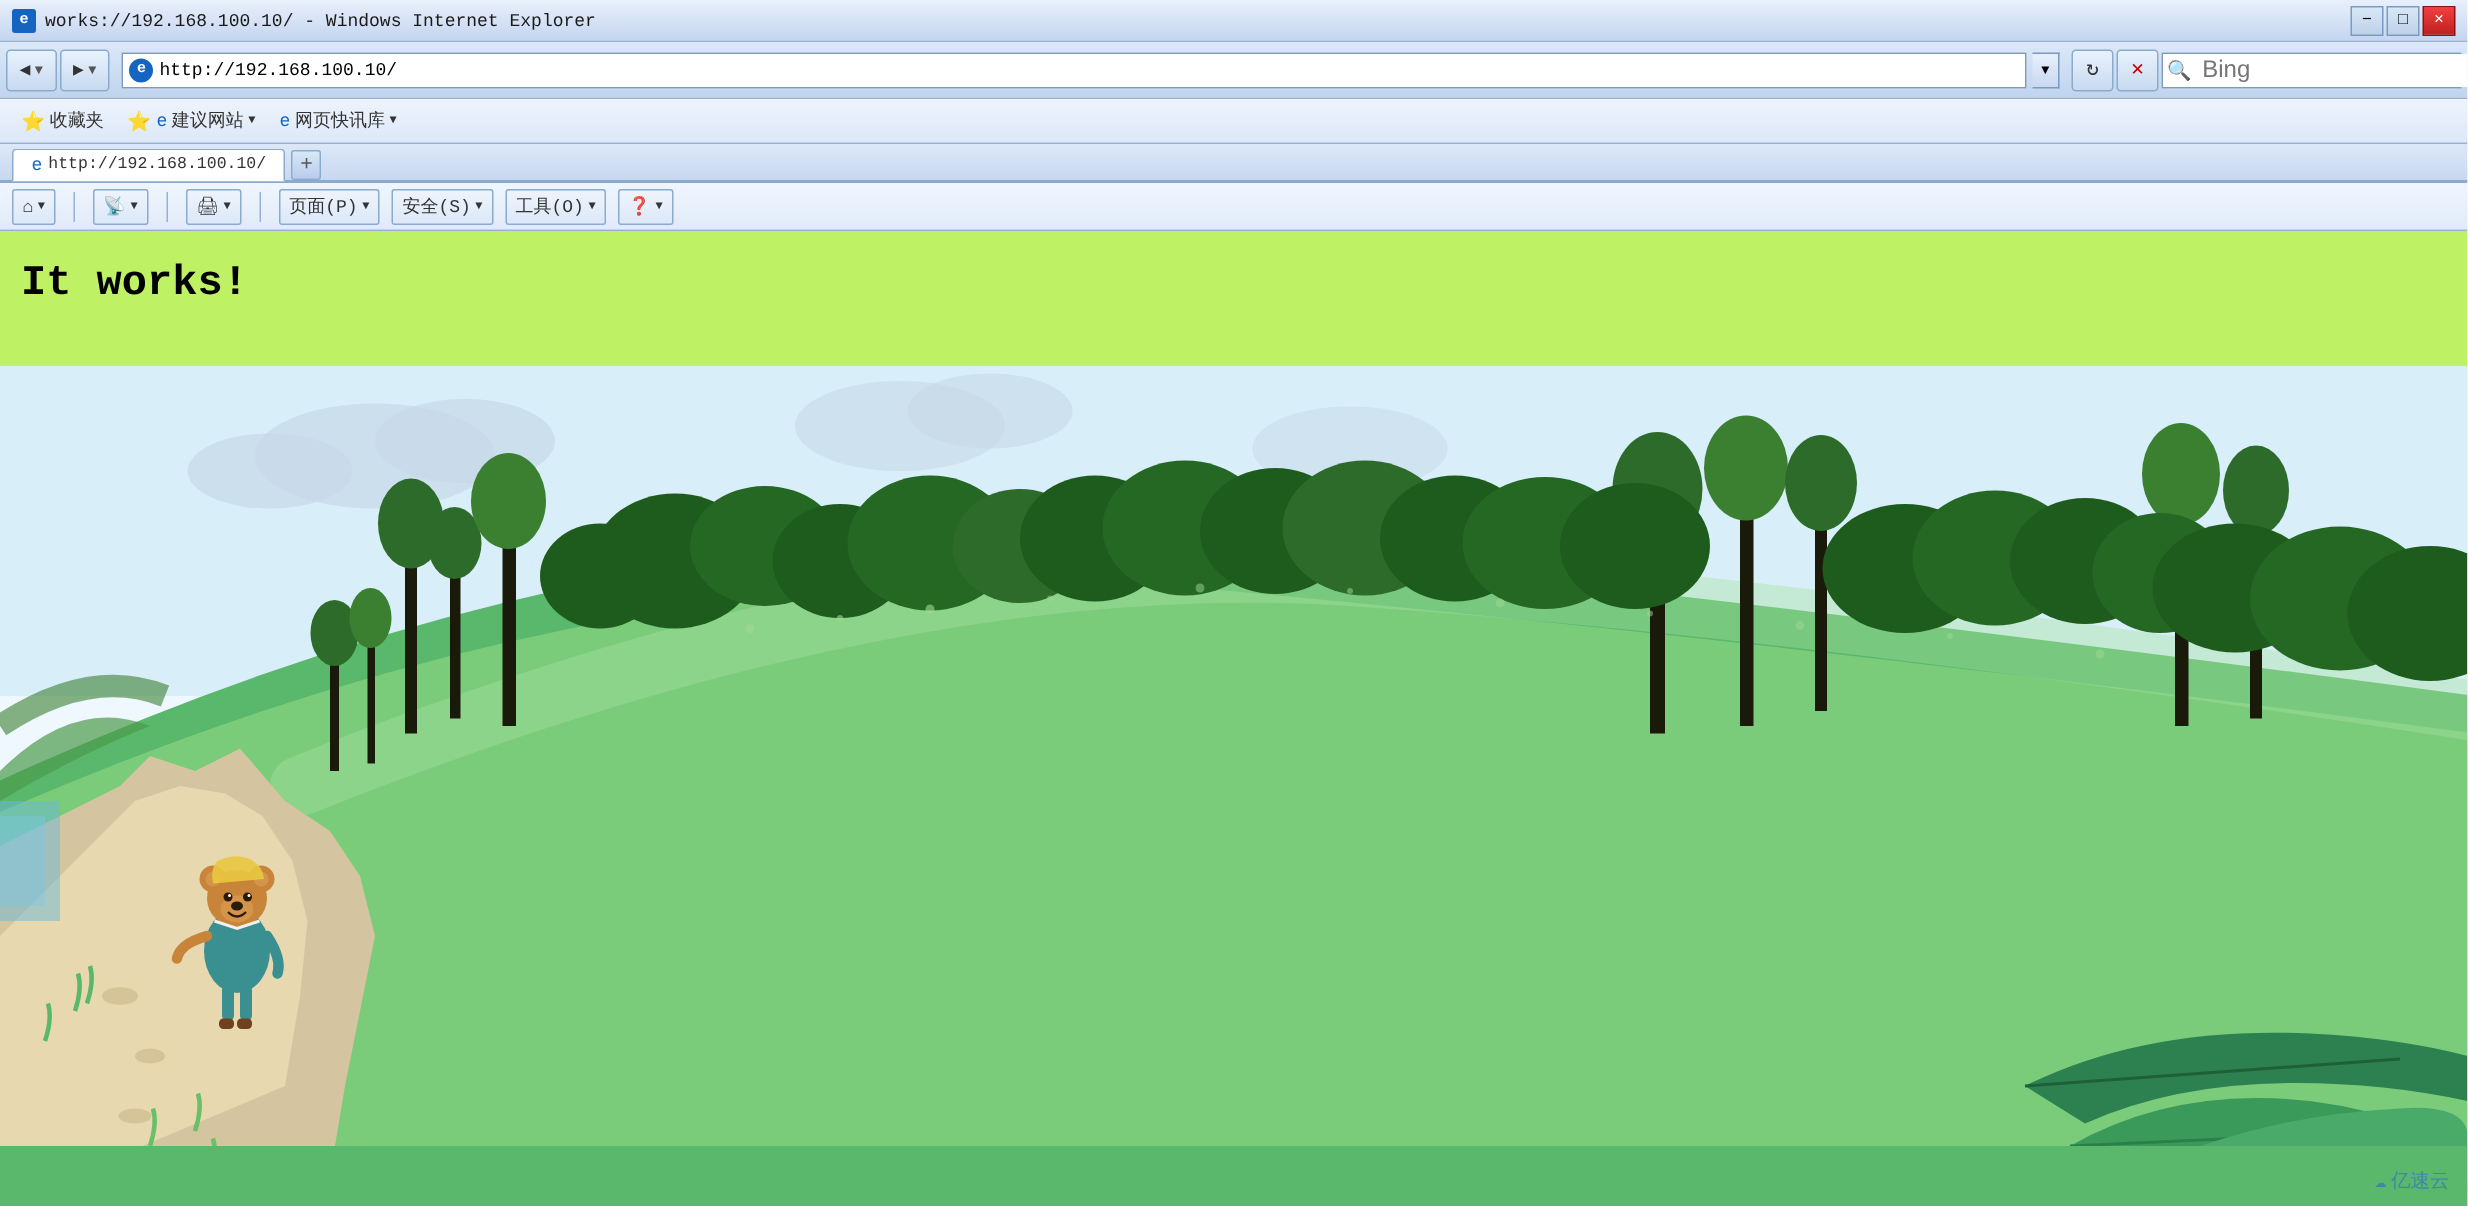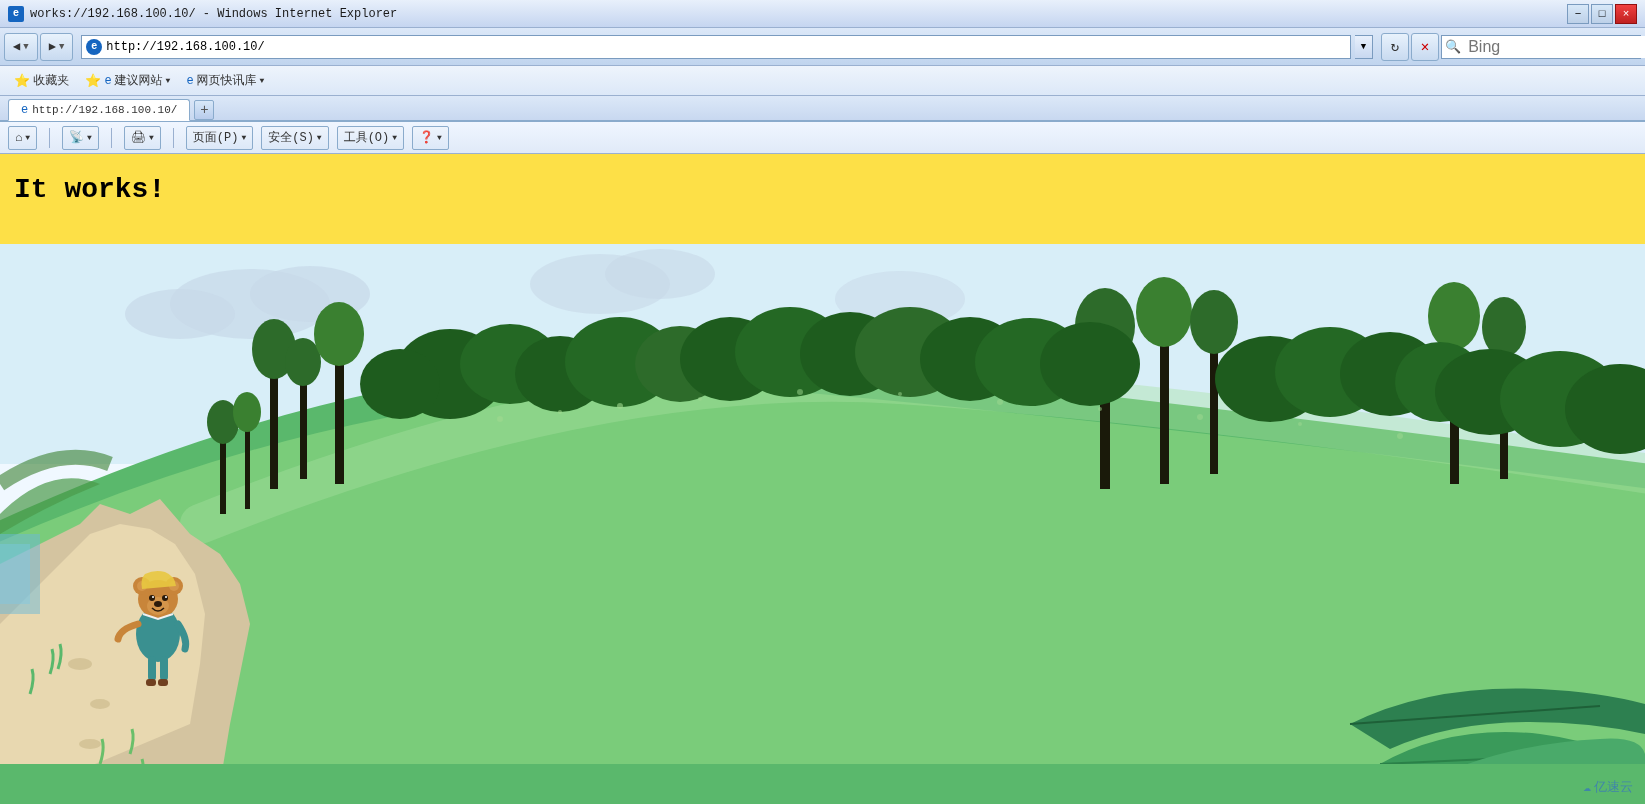--- a/index.html
+++ b/index.html
@@ -253,21 +253,21 @@
 
     .main-wrapper {
       display: flex;
       flex-direction: column;
       height: 804px;
     }
     .content-wrapper {
       flex: 1;
       position: relative;
       overflow: hidden;
-      background: #fde047;
+      background: #bef264;
     }
   </style>
 </head>
 <body>
 
 <div class="main-wrapper">
 
   <div class="title-bar">
     <div class="title-bar-left">
       <div class="title-bar-icon">e</div>

